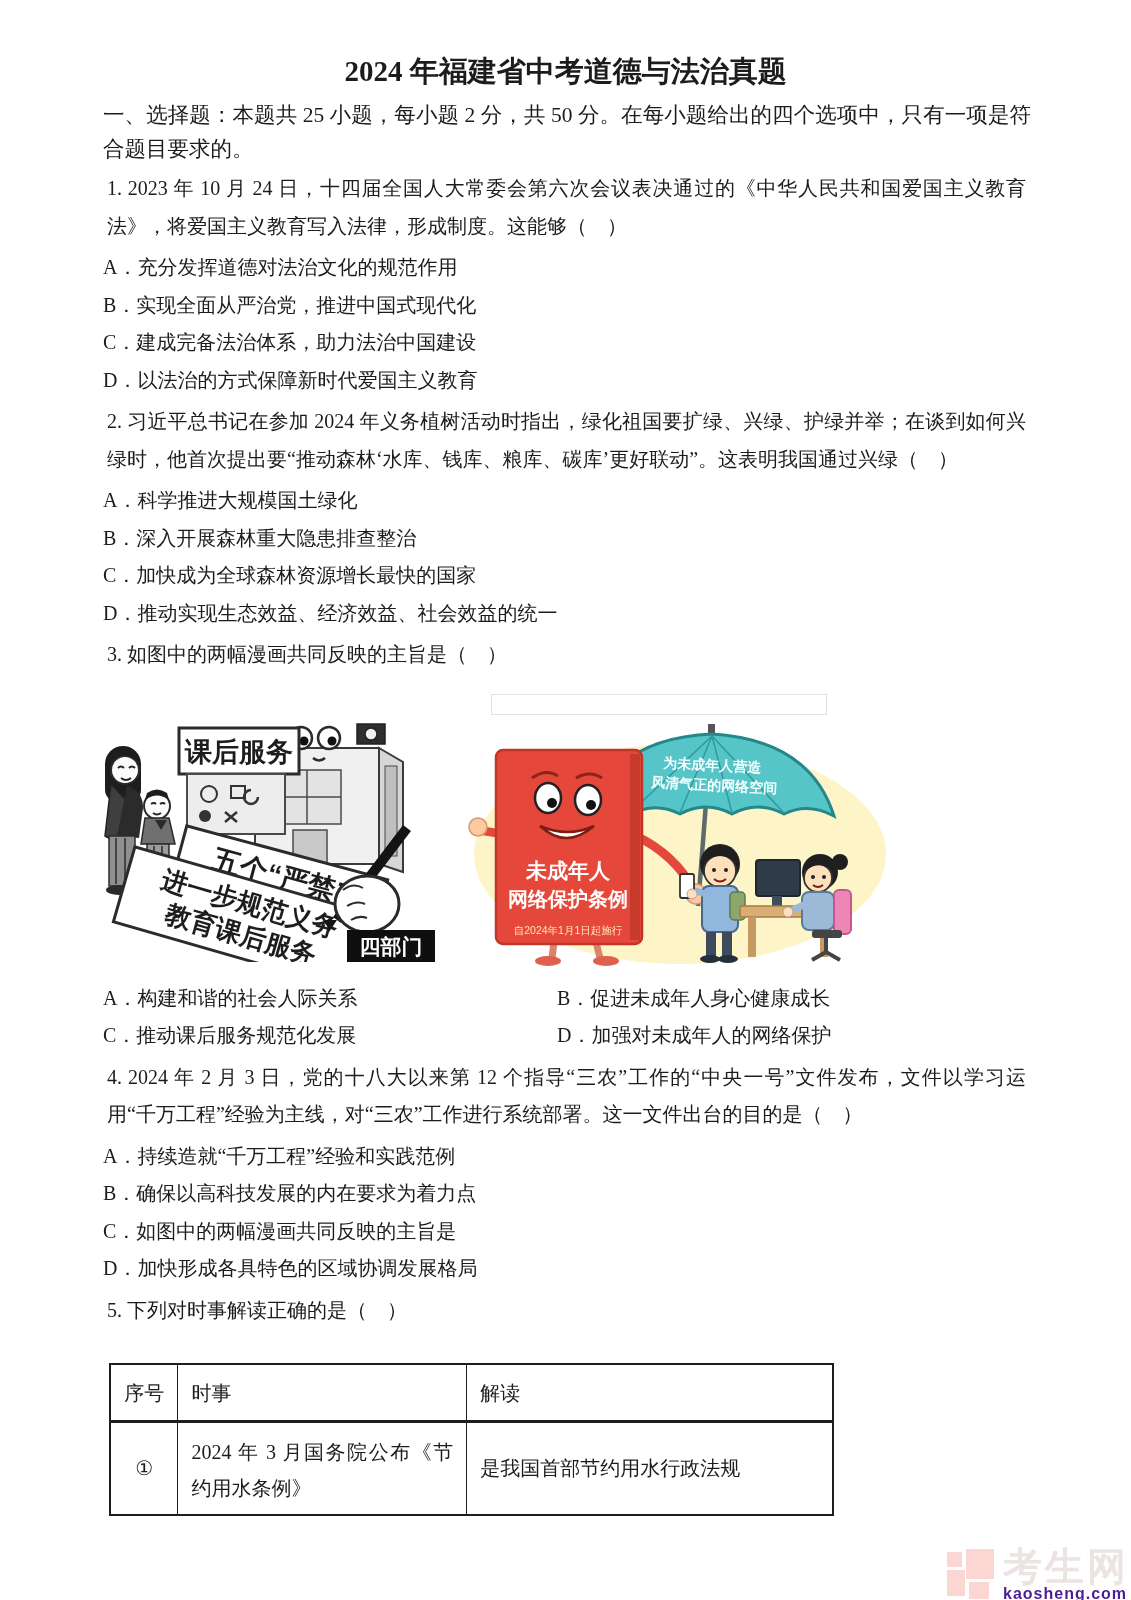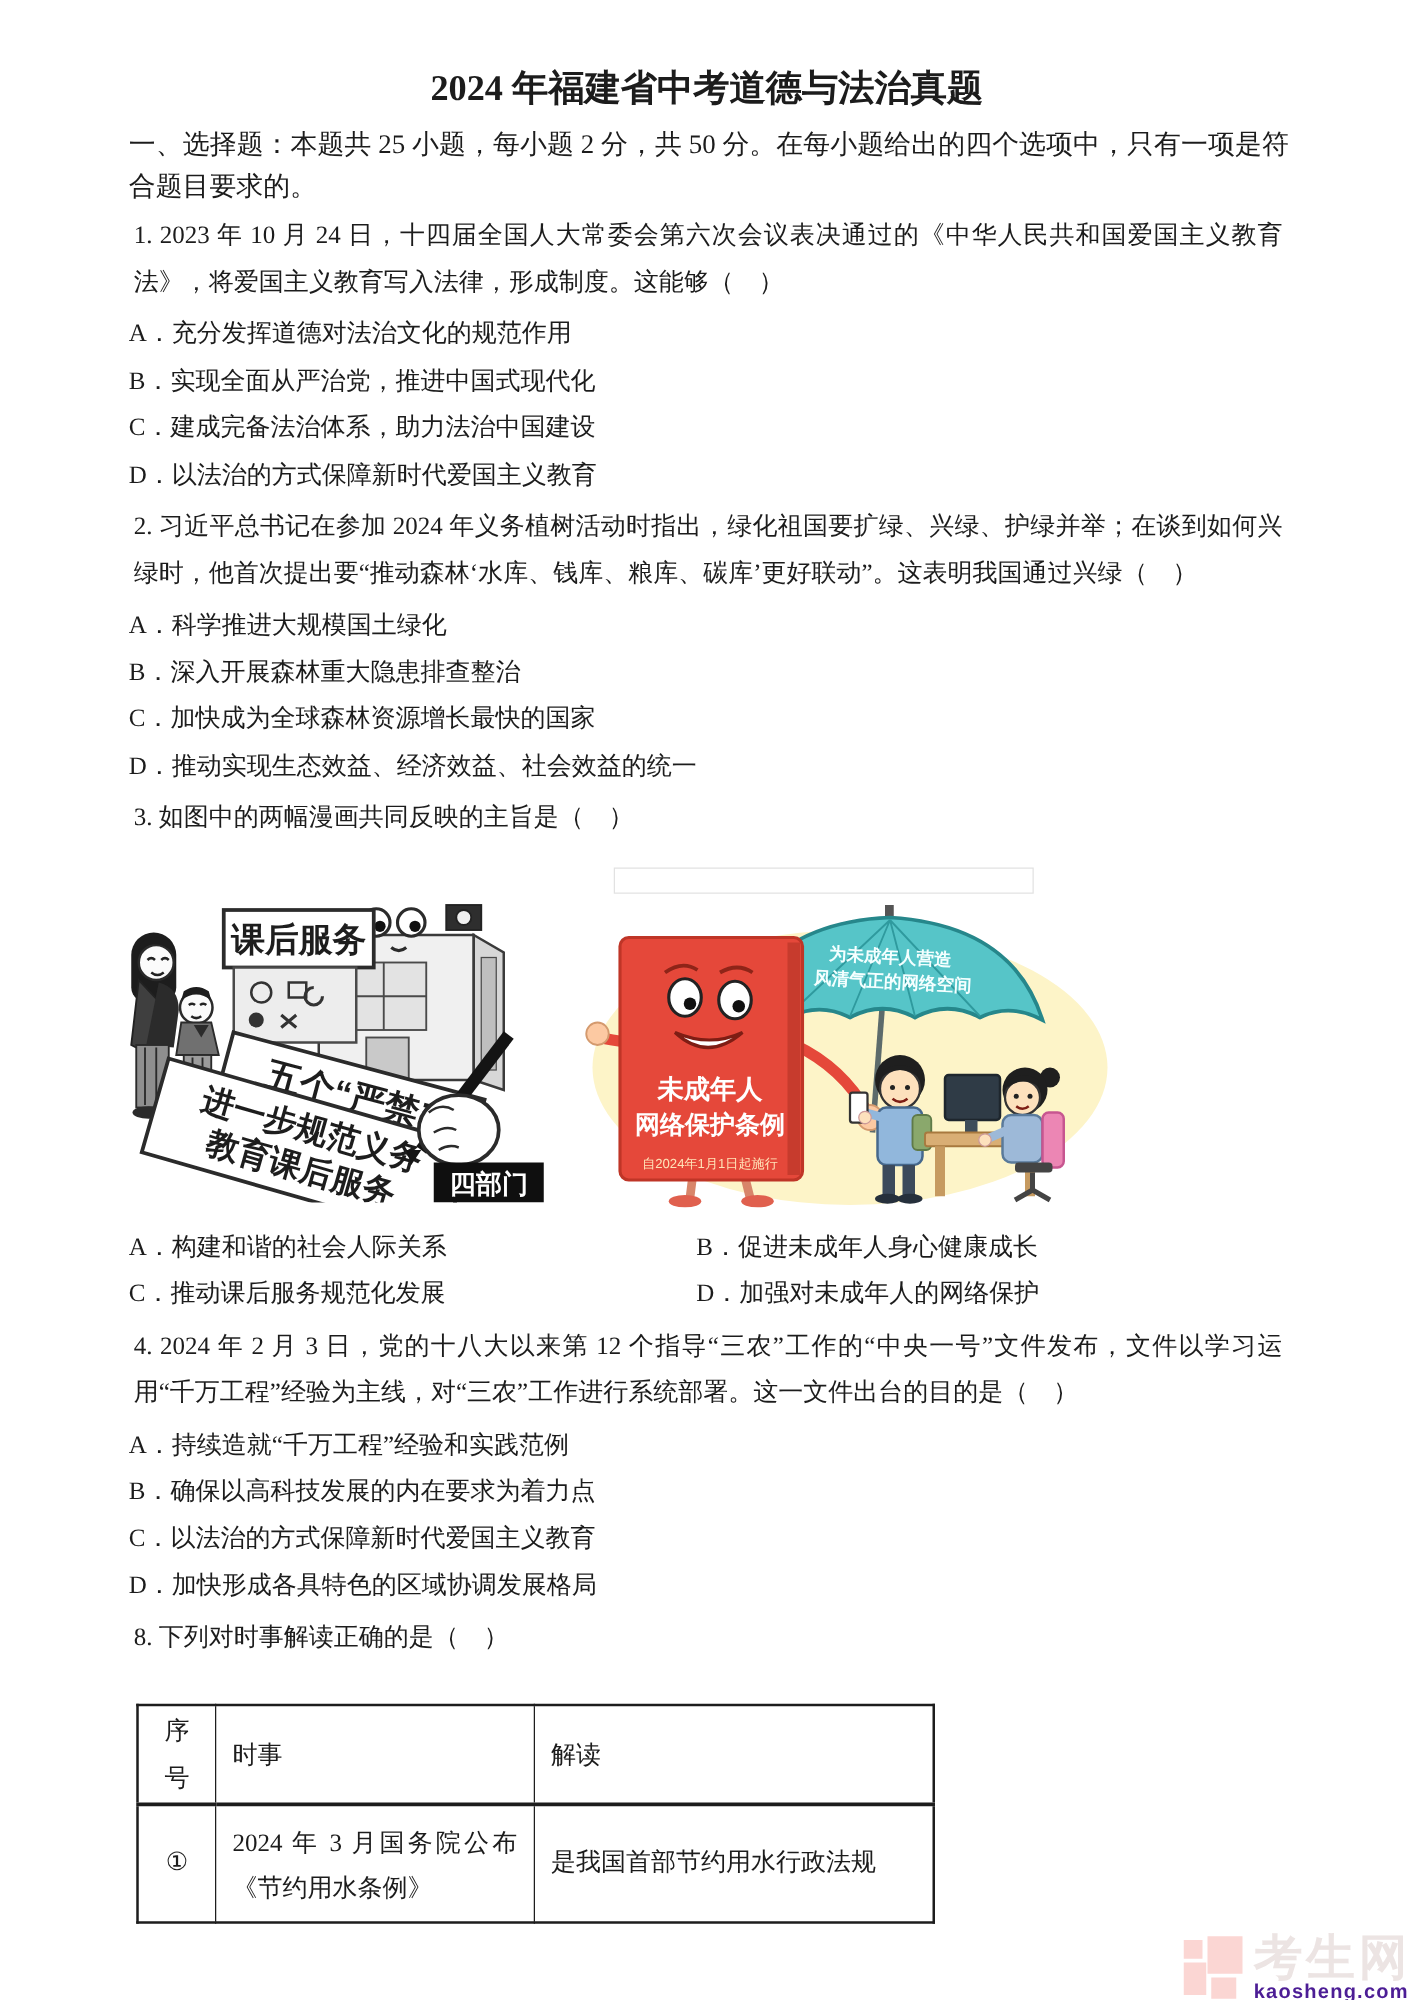--- a/index.html
+++ b/index.html
@@ -47,21 +47,21 @@
     left:388px; top:16px;
     width:336px; height:21px;
     background:#fff;
     border:1px solid #e2e2e2;
   }
   .cartoon-left  { position:absolute; left:-18px; top:30px; width:362px; height:254px; }
   .cartoon-right { position:absolute; left:365px; top:36px; width:424px; height:252px; }
   .q5-table {
     border-collapse:collapse;
     margin:34px 0 0 6px;
-    width:639px;
+    width:725px;
     font-size:20px;
   }
   .q5-table td {
     border:1.5px solid #1d1d1d;
     padding:0 13px;
     vertical-align:middle;
   }
   .q5-table { border:2px solid #1d1d1d; }
   .q5-table tr.hdr td { height:57px; padding-top:2px; border-bottom:3px solid #1d1d1d; vertical-align:middle; }
   .q5-table tr.row td { height:94px; }
@@ -283,23 +283,23 @@
       <span class="col1">A．构建和谐的社会人际关系</span>
       <span class="col2">B．促进未成年人身心健康成长</span>
     </div>
     <div class="opt2col">
       <span class="col1">C．推动课后服务规范化发展</span>
       <span class="col2">D．加强对未成年人的网络保护</span>
     </div>
     <p>4. 2024 年 2 月 3 日，党的十八大以来第 12 个指导“三农”工作的“中央一号”文件发布，文件以学习运用“千万工程”经验为主线，对“三农”工作进行系统部署。这一文件出台的目的是（　）</p>
     <span class="opt">A．持续造就“千万工程”经验和实践范例</span>
     <span class="opt">B．确保以高科技发展的内在要求为着力点</span>
-    <span class="opt">C．以法治的方式保障新时代爱国主义教育</span>
+    <span class="opt">C．如图中的两幅漫画共同反映的主旨是</span>
     <span class="opt">D．加快形成各具特色的区域协调发展格局</span>
-    <p>8. 下列对时事解读正确的是（　）</p>
+    <p>5. 下列对时事解读正确的是（　）</p>
 
     <table class="q5-table">
       <colgroup>
           <col style="width:64px">
           <col style="width:272px">
           <col style="width:345px">
         </colgroup>
       <tbody>
           <tr class="hdr">
         <td class="c-no">序号</td>

